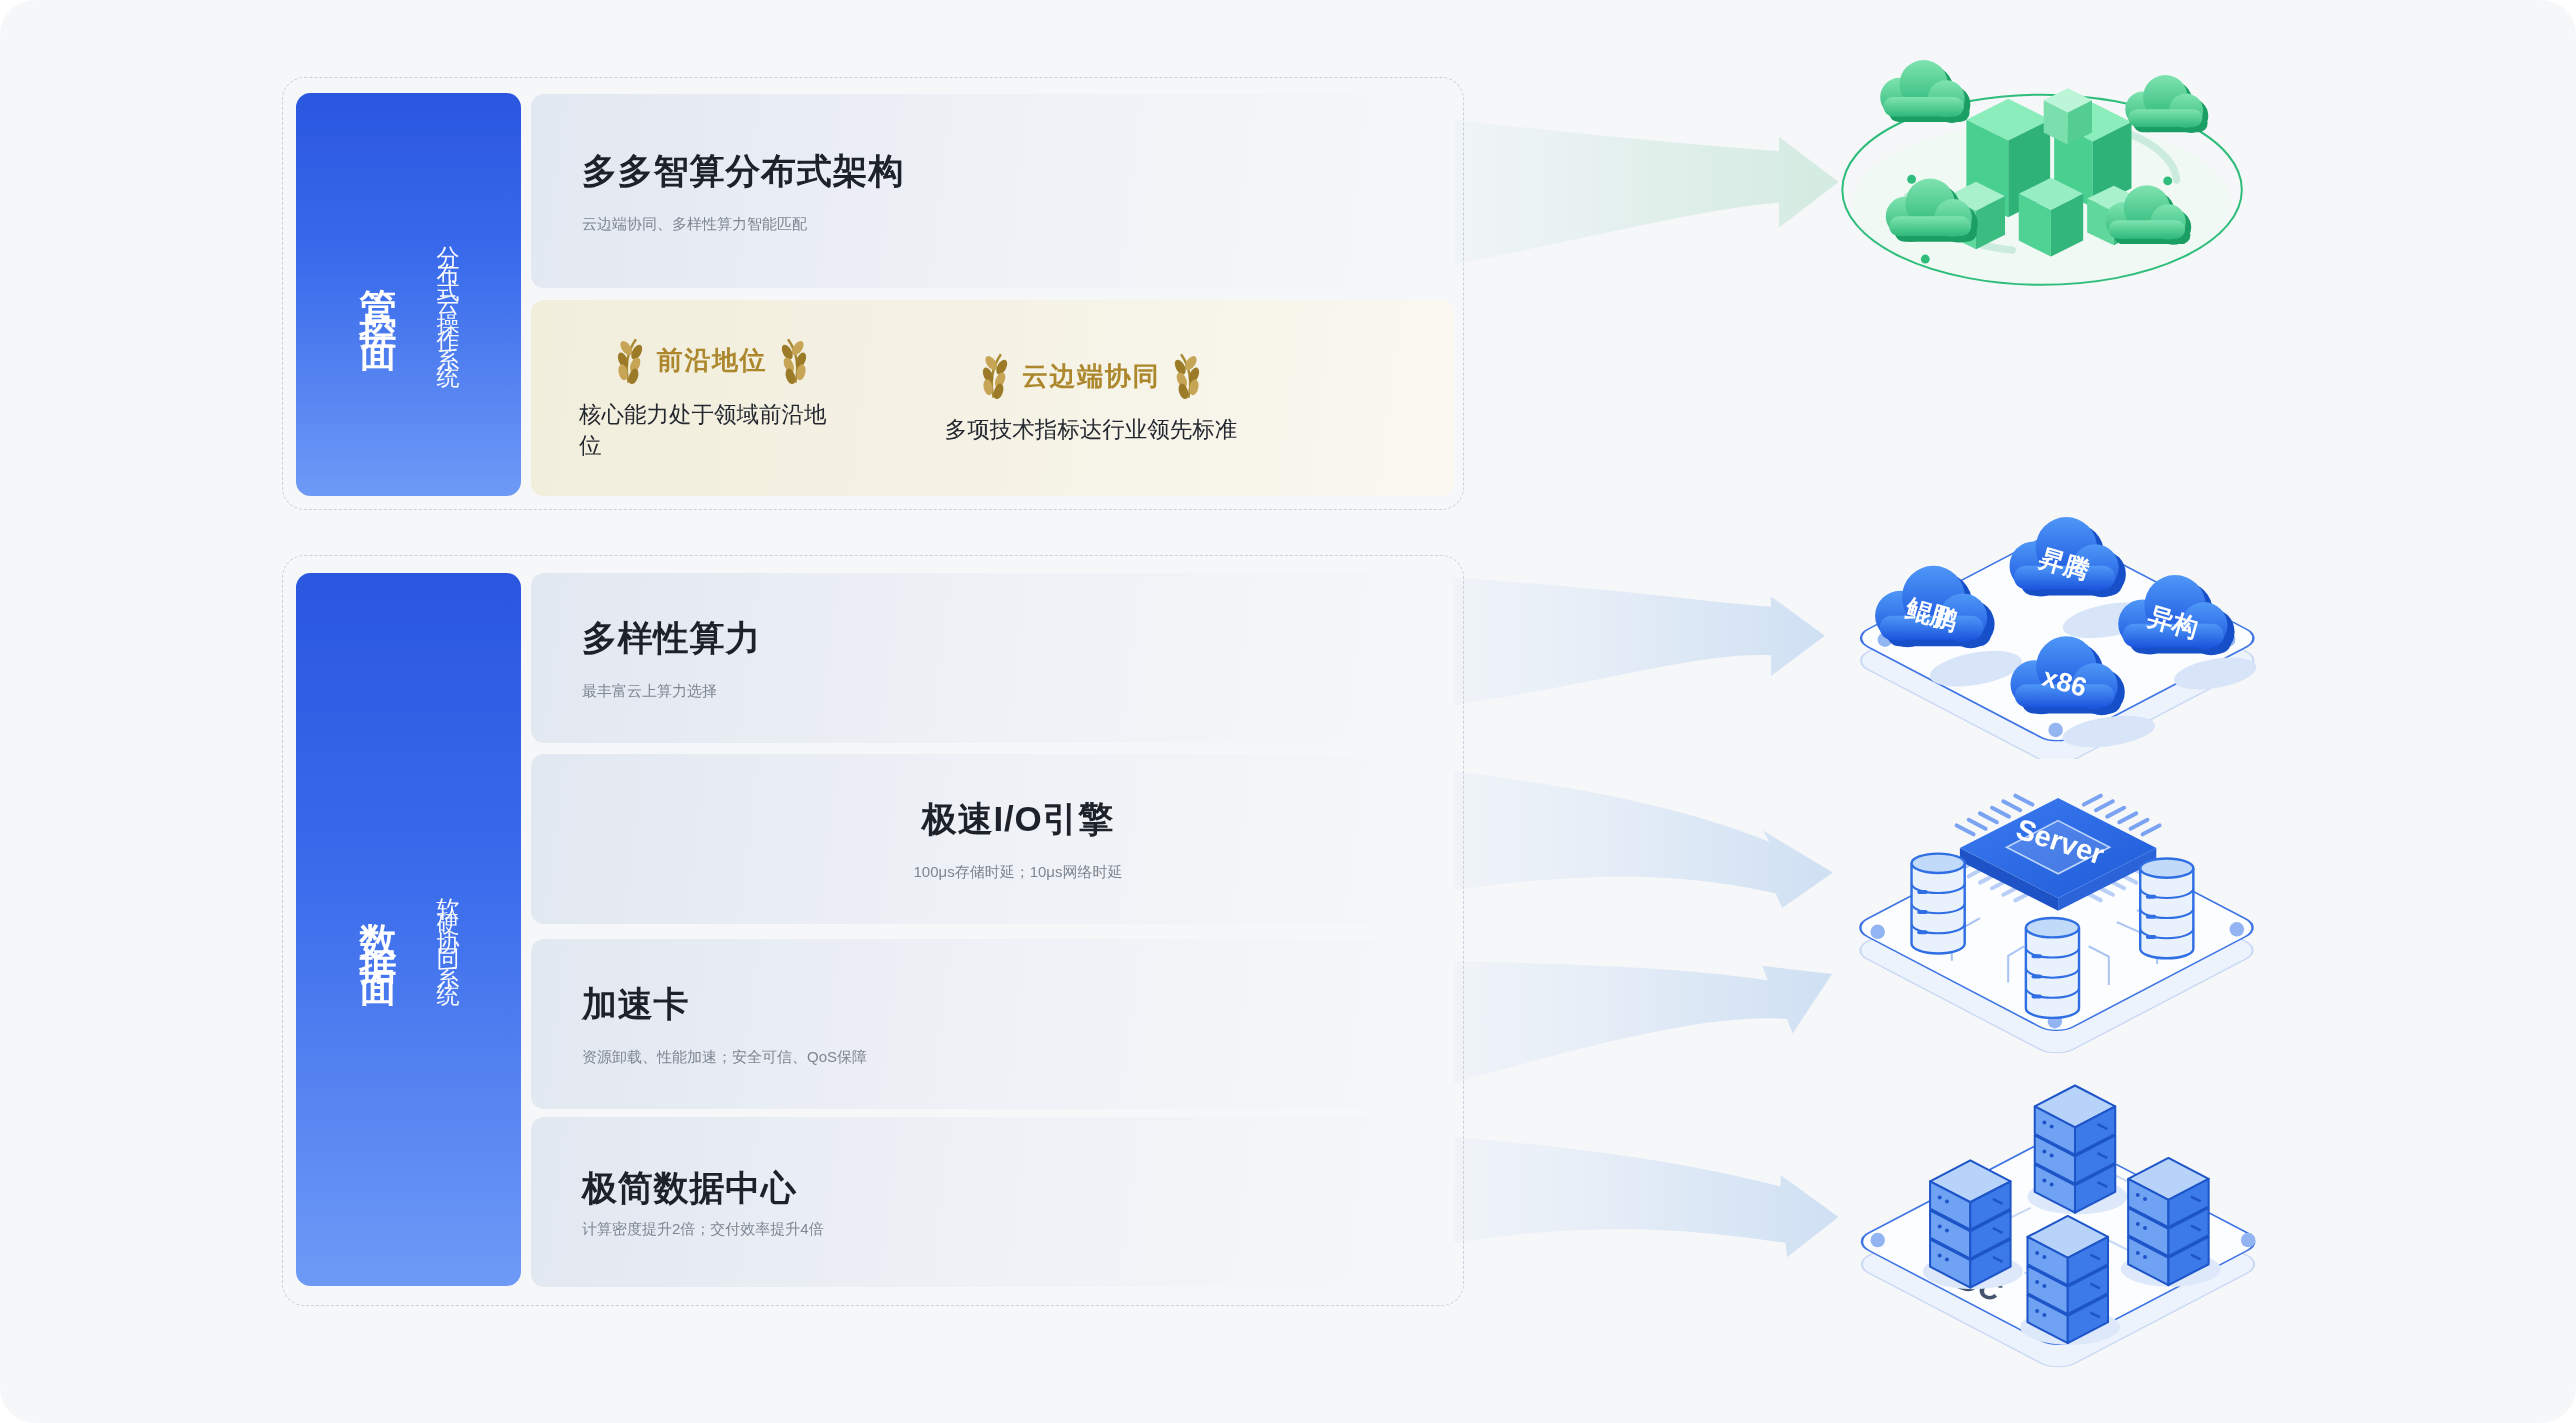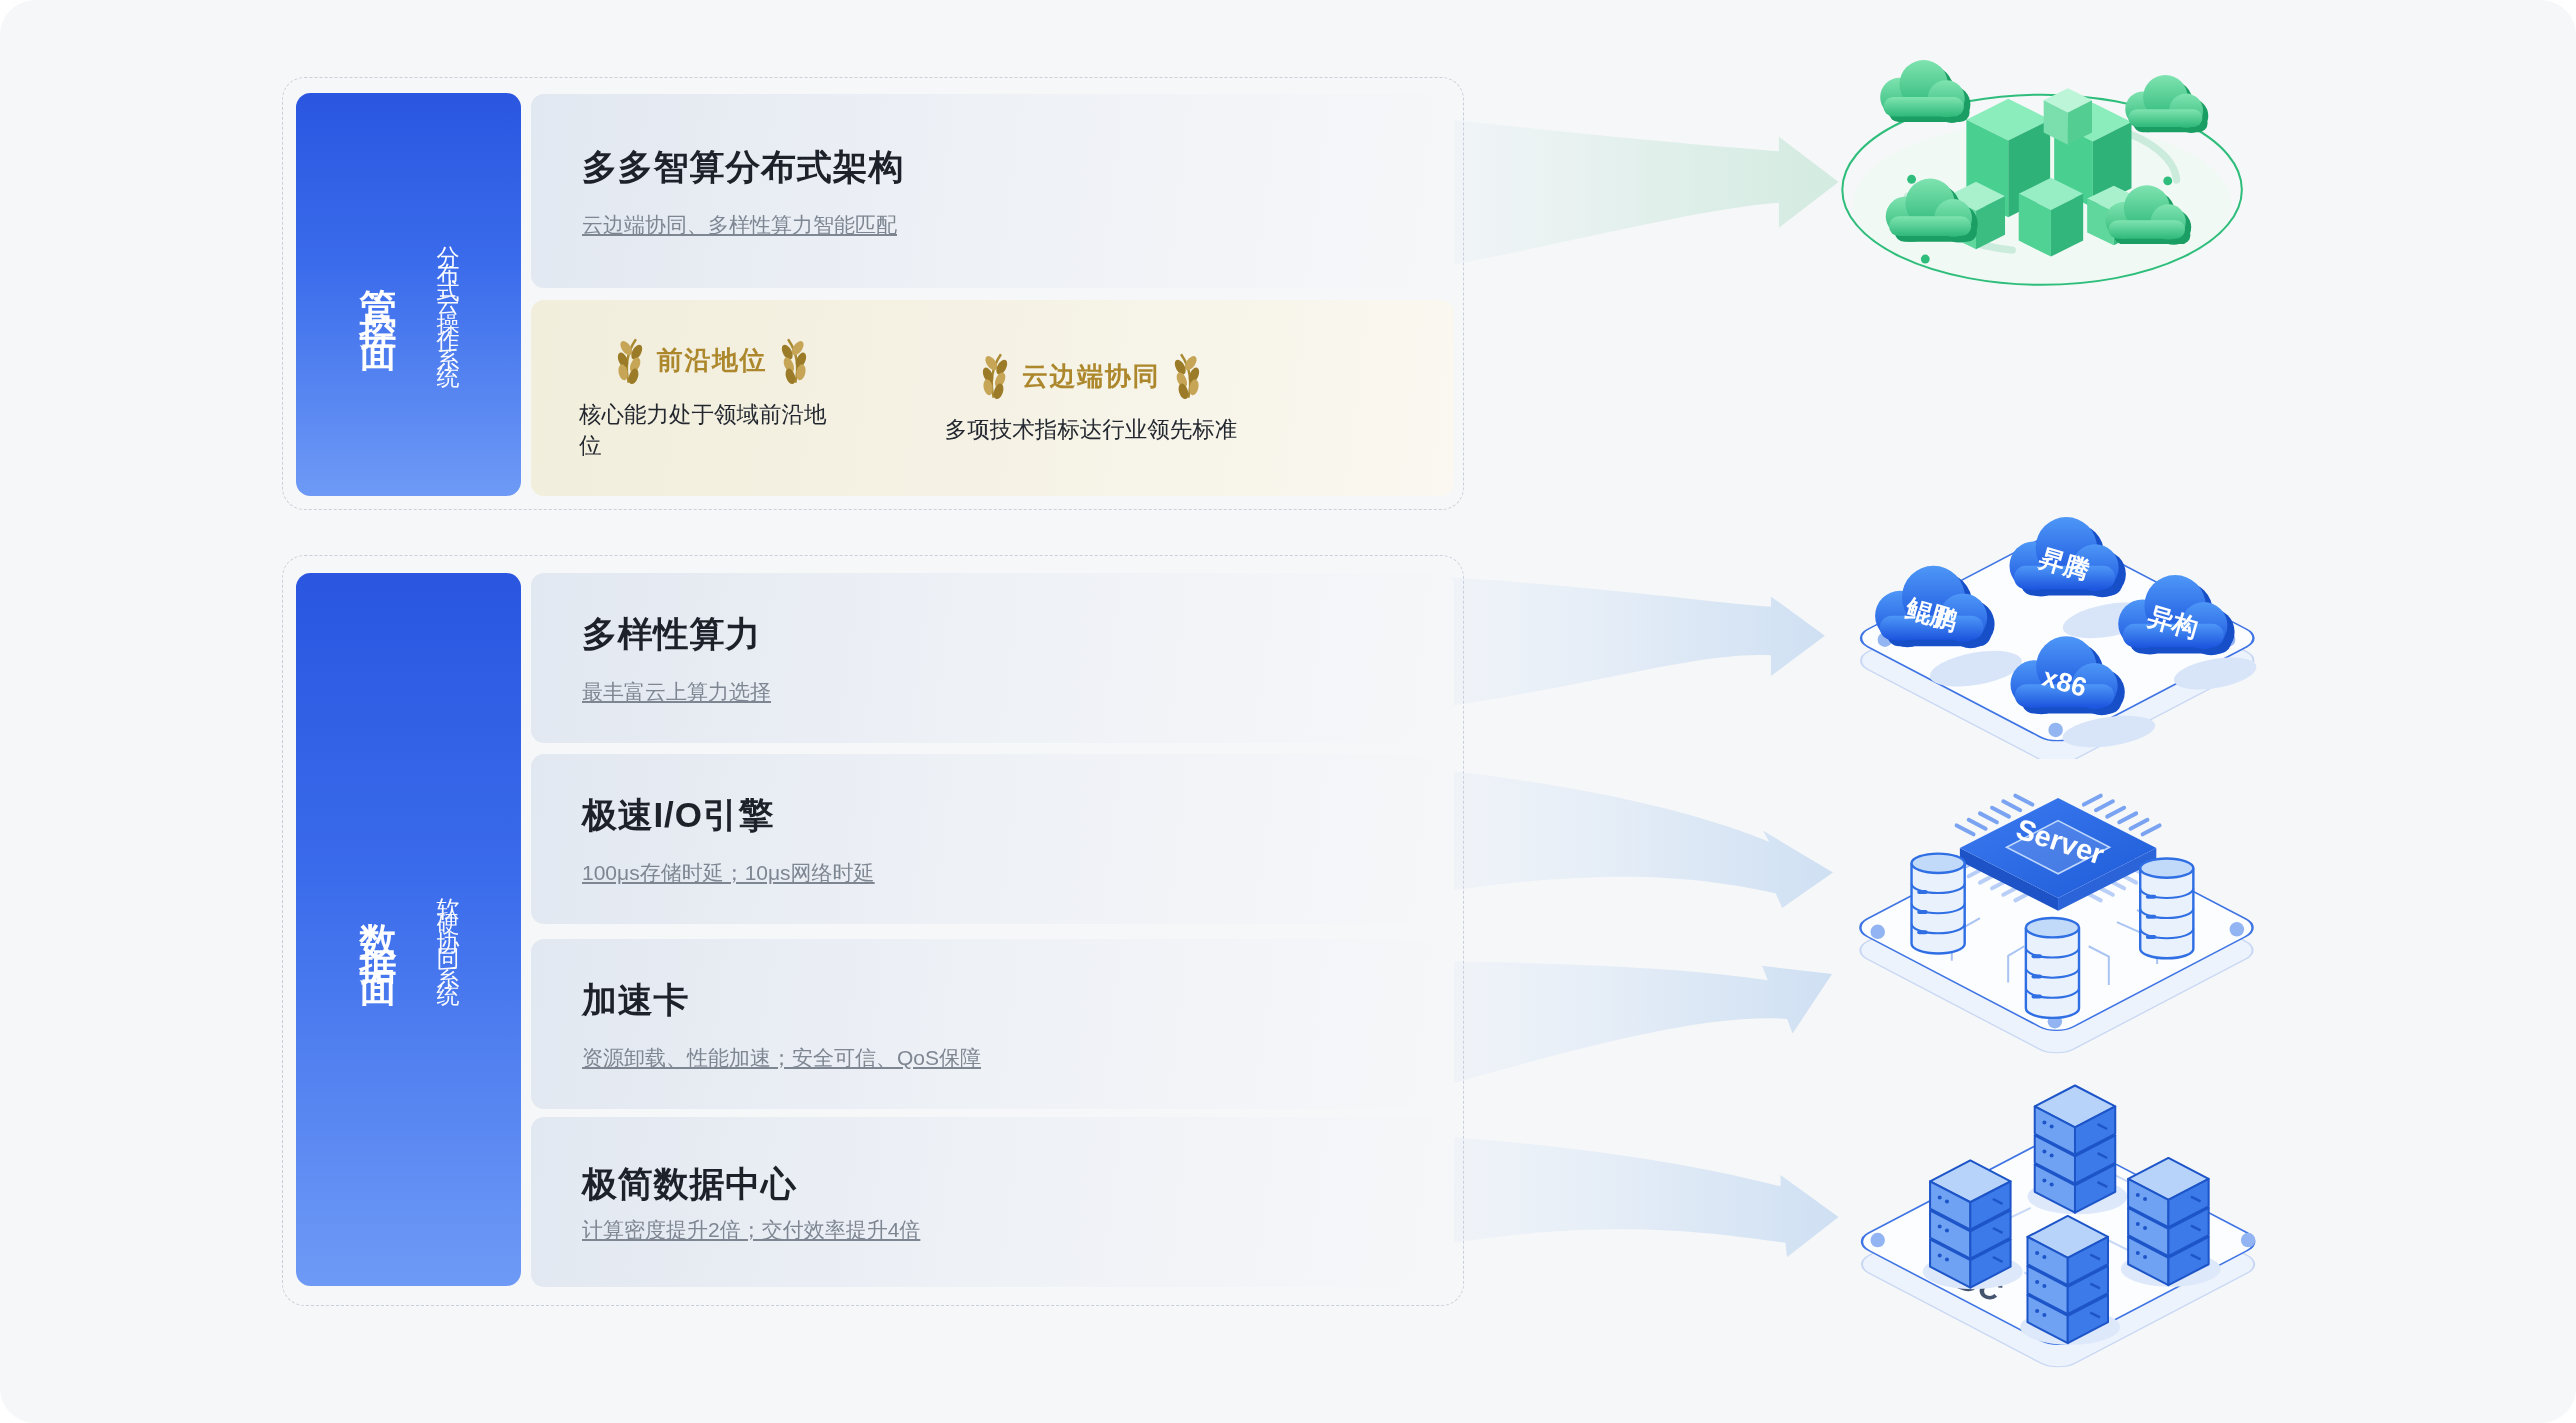--- a/index.html
+++ b/index.html
@@ -15,25 +15,25 @@
     display:flex;flex-direction:row;align-items:center;justify-content:center;gap:31px;color:#fff;}
   #panel-top{top:93px;height:403px;}
   #panel-bot{top:573px;height:713px;}
   .v-big{writing-mode:vertical-rl;text-orientation:upright;font-size:37px;font-weight:bold;letter-spacing:24px;}
   .v-small{writing-mode:vertical-rl;text-orientation:upright;font-size:23px;font-weight:400;letter-spacing:17px;opacity:.97;}
 
   .row{position:absolute;left:531px;width:923px;border-radius:13px;box-sizing:border-box;
     background:linear-gradient(97deg,#E2E8F1 0%,#EEF1F6 48%,#F6F7F9 100%);
     display:flex;flex-direction:column;justify-content:center;padding-left:51px;gap:20px;}
   .row-title{font-size:35px;font-weight:bold;color:#1D2129;letter-spacing:0.8px;}
-  .row-desc{font-size:21px;color:#7E8692;text-decoration:underline;}
+  .row-desc{font-size:15px;color:#7E8692;}
   #feat-arch{top:94px;height:194px;}
   #row-gold{top:300px;height:196px;background:linear-gradient(97deg,#F2EEDC 0%,#F5F2E5 50%,#FAF8F0 100%);padding-left:4px;}
   #dp-row0{top:573px;height:170px;}
-  #dp-row1{top:754px;height:170px;}
+  #dp-row1{top:754px;height:170px;align-items:center;}
   #dp-row2{top:939px;height:170px;}
   #dp-row3{top:1117px;height:170px;gap:8px;}
 
   .award{position:absolute;top:0;height:100%;display:flex;flex-direction:column;align-items:center;justify-content:center;gap:13px;}
   #award-0{left:48px;width:266px;}
   #award-1{left:407px;width:306px;}
   .award-head{display:flex;align-items:center;gap:13px;}
   .award-title{font-size:26px;font-weight:bold;color:#AC872C;letter-spacing:1.6px;}
   .award-desc{font-size:22.5px;color:#23272F;}
   .laurel{width:29px;height:50px;}

